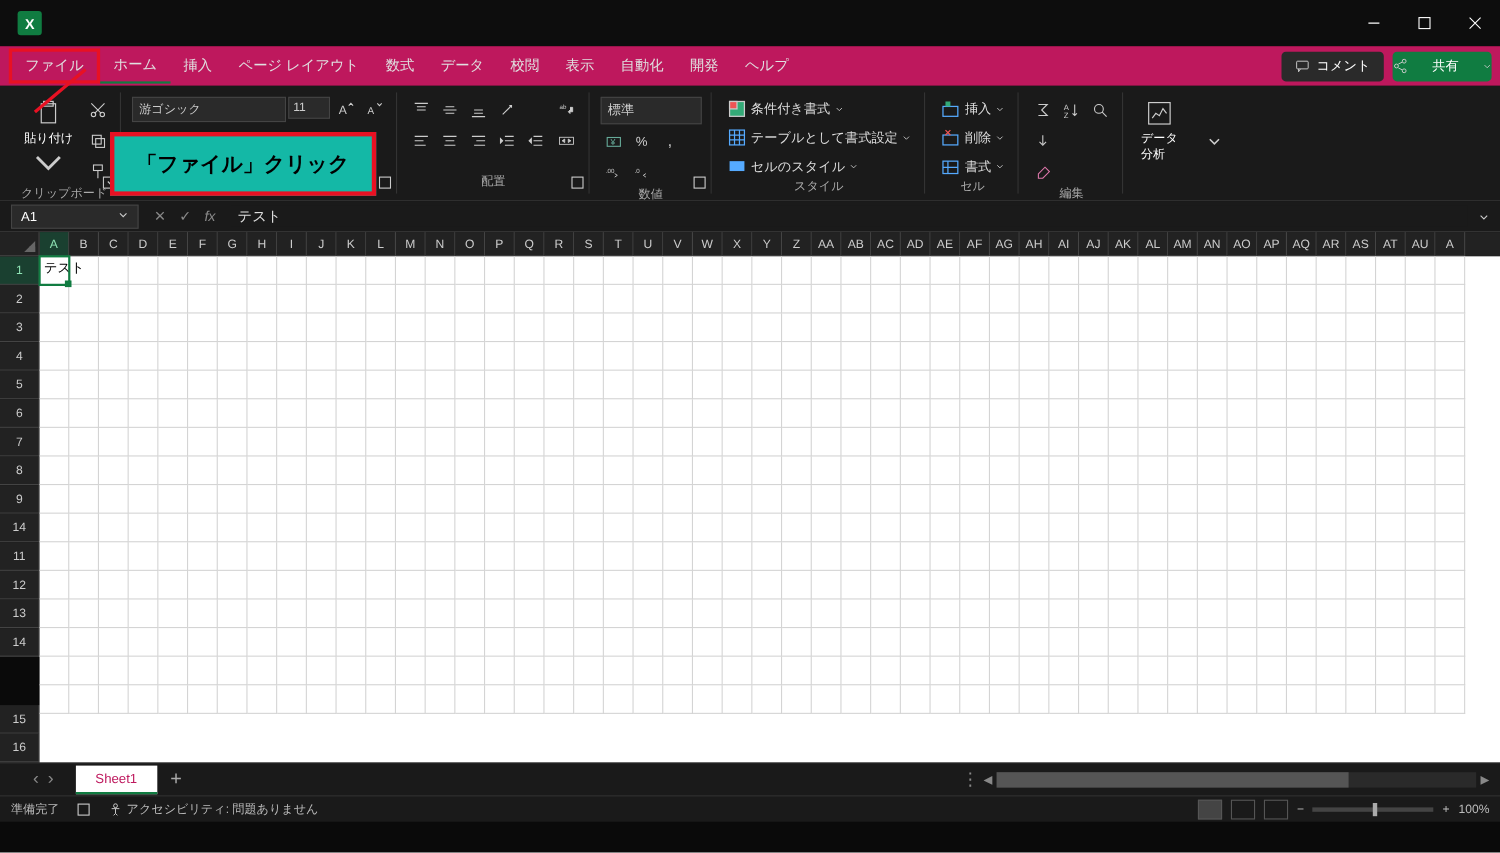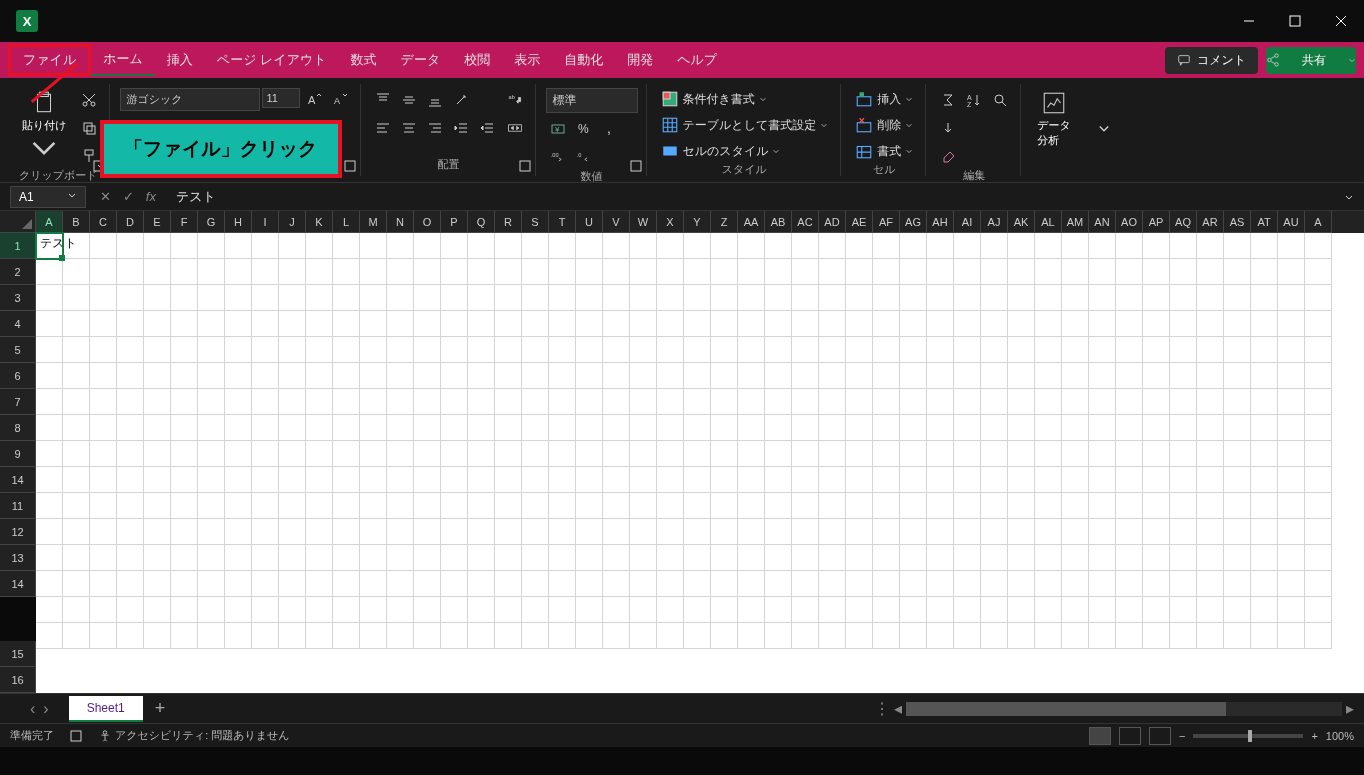--- a/index.html
+++ b/index.html
@@ -43,21 +43,21 @@
 .size-select { background: #2a2a2a; color: #ccc; font-size: 11px; padding: 3px 4px; border: 1px solid #444; width: 38px; }
 .num-select { background: #2a2a2a; color: #ccc; font-size: 12px; padding: 3px 6px; border: 1px solid #444; min-width: 92px; }
 .tool-col { display: flex; flex-direction: column; gap: 4px; }
 .tool-row { display: flex; gap: 2px; align-items: flex-start; }
 .style-row { display: flex; gap: 4px; align-items: center; font-size: 12px; color: #ddd; padding: 2px 4px; white-space: nowrap;}
 .dialog-launch { position: absolute; bottom: 4px; right: 4px; width: 12px; height: 12px; }
 .collapse-btn { align-self: center; padding: 0 10px; }
 
 
 .formulabar { height: 28px; background: #1a1a1a; display: flex; align-items: center; border-bottom: 1px solid #333; padding: 0 10px; gap: 10px; }
-.name-box { background: #2a2a2a; border: 1px solid #444; padding: 3px 8px; font-size: 12px; width: 76px; display: flex; justify-content: space-between; }
+.name-box { background: #2a2a2a; border: 1px solid #444; padding: 3px 8px; font-size: 12px; width: 116px; display: flex; justify-content: space-between; }
 .fx-btns { display: flex; gap: 4px; }
 .fx-btns span { color: #888; font-size: 13px; padding: 0 4px; }
 .formula-input { flex: 1; background: #1a1a1a; color: #ddd; font-size: 13px; padding: 2px 6px; border: none; }
 .col-headers { display: flex; height: 22px; background: #222; }
 .select-all { width: 36px; height: 22px; background: #222; border-right: 1px solid #444; border-bottom: 1px solid #444; position: relative; }
 .select-all::after { content: ''; position: absolute; right: 3px; bottom: 3px; border: 5px solid transparent; border-right-color: #666; border-bottom-color: #666; }
 .col-h { width: 27px; height: 22px; background: #222; border-right: 1px solid #444; border-bottom: 1px solid #444; text-align: center; font-size: 11px; line-height: 22px; color: #ccc; }
 .col-h.sel { background: #1a4030; color: #8fe3b5; }
 .row-h { width: 36px; background: #222; border-right: 1px solid #444; border-bottom: 1px solid #444; text-align: center; font-size: 11px; line-height: 26px; color: #ccc; }
 .row-h.sel { background: #1a4030; color: #8fe3b5; }
@@ -66,21 +66,21 @@
 .cells { flex: 1; background: #fff; position: relative; }
 .row { display: flex; height: 26px; }
 .cell { width: 27px; height: 26px; border-right: 1px solid #d4d4d4; border-bottom: 1px solid #d4d4d4; font-size: 12px; color: #000; padding: 2px 4px; overflow: visible; white-space: nowrap; }
 .cell.active { outline: 2px solid #107c41; outline-offset: -1px; z-index: 2; position: relative; }
 .cell.active::after { content: ''; position: absolute; right: -3px; bottom: -3px; width: 6px; height: 6px; background: #107c41; }
 
 
 .sheet-tabs { height: 30px; background: #1a1a1a; display: flex; align-items: center; padding: 0 10px; border-top: 1px solid #333; }
 .tab-nav { display: flex; gap: 8px; padding: 0 20px; color: #888; }
 .sheet-tab { padding: 5px 18px; font-size: 12px; }
-.sheet-tab.active { background: #fff; color: #4c1d95; border-bottom: 2px solid #107c41; }
+.sheet-tab.active { background: #fff; color: #be185d; border-bottom: 2px solid #107c41; }
 .add-sheet { padding: 4px 12px; color: #aaa; font-size: 18px; }
 .hscroll { margin-left: auto; width: 480px; height: 14px; display: flex; align-items: center; gap: 4px; }
 .hscroll-track { flex: 1; height: 14px; background: #2a2a2a; position: relative; }
 .hscroll-thumb { position: absolute; left: 0; top: 0; width: 320px; height: 14px; background: #555; }
 
 
 .statusbar { height: 24px; background: #1a1a1a; display: flex; align-items: center; padding: 0 10px; font-size: 11px; color: #bbb; gap: 14px; border-top: 1px solid #333; }
 .status-right { margin-left: auto; display: flex; align-items: center; gap: 8px; }
 .view-btn { width: 22px; height: 18px; border: 1px solid #555; }
 .zoom-slider { width: 110px; height: 4px; background: #444; position: relative; }

